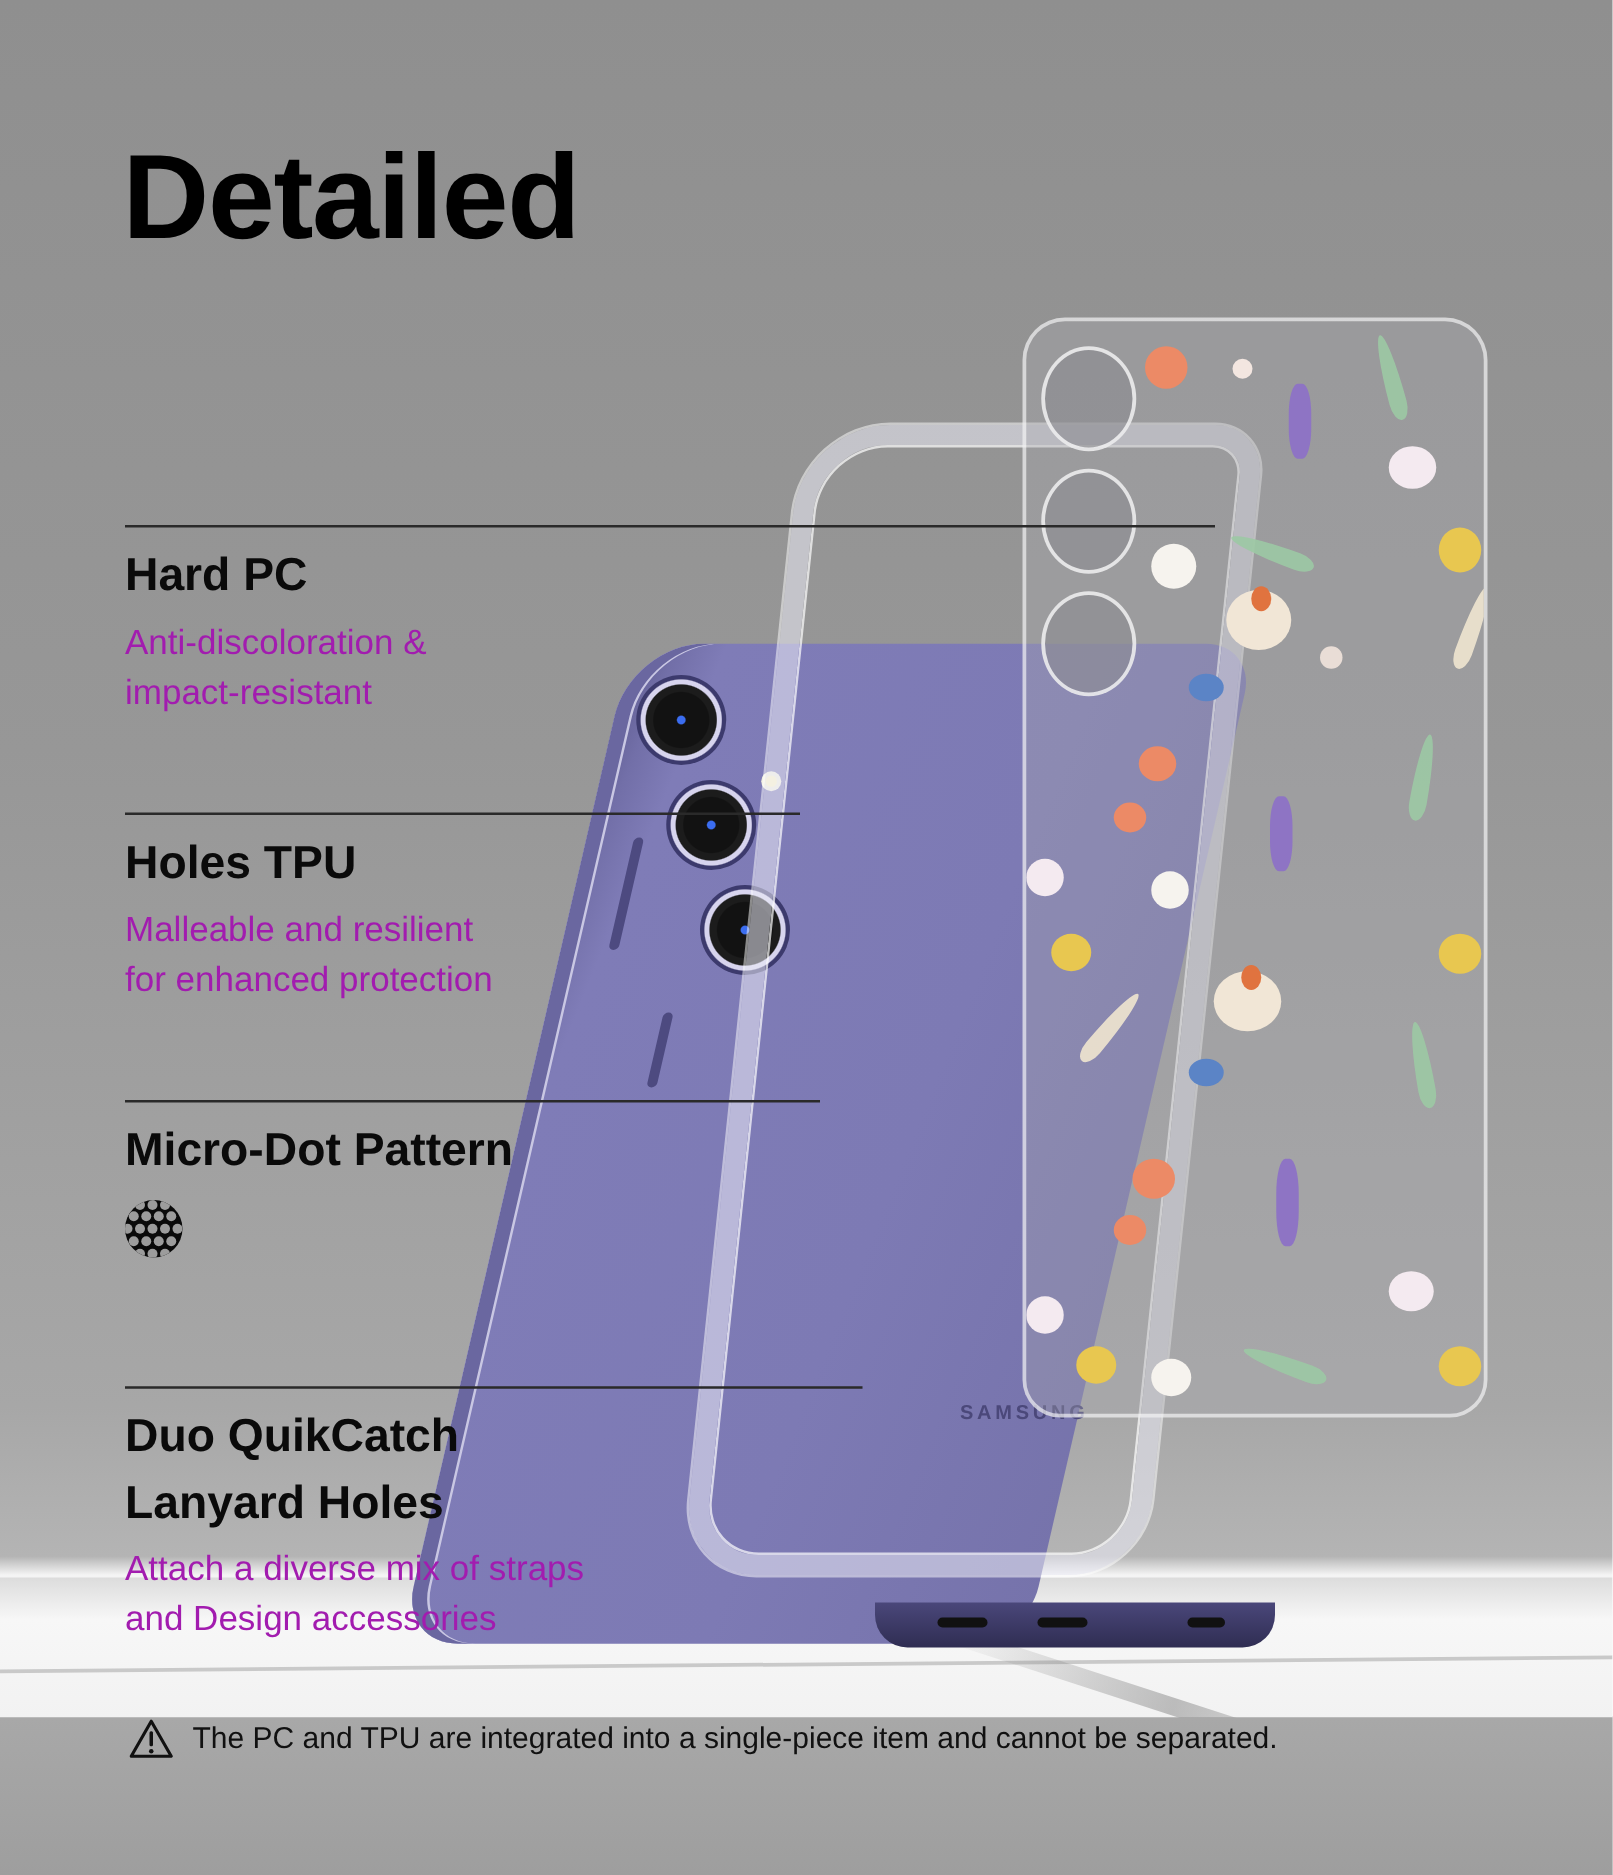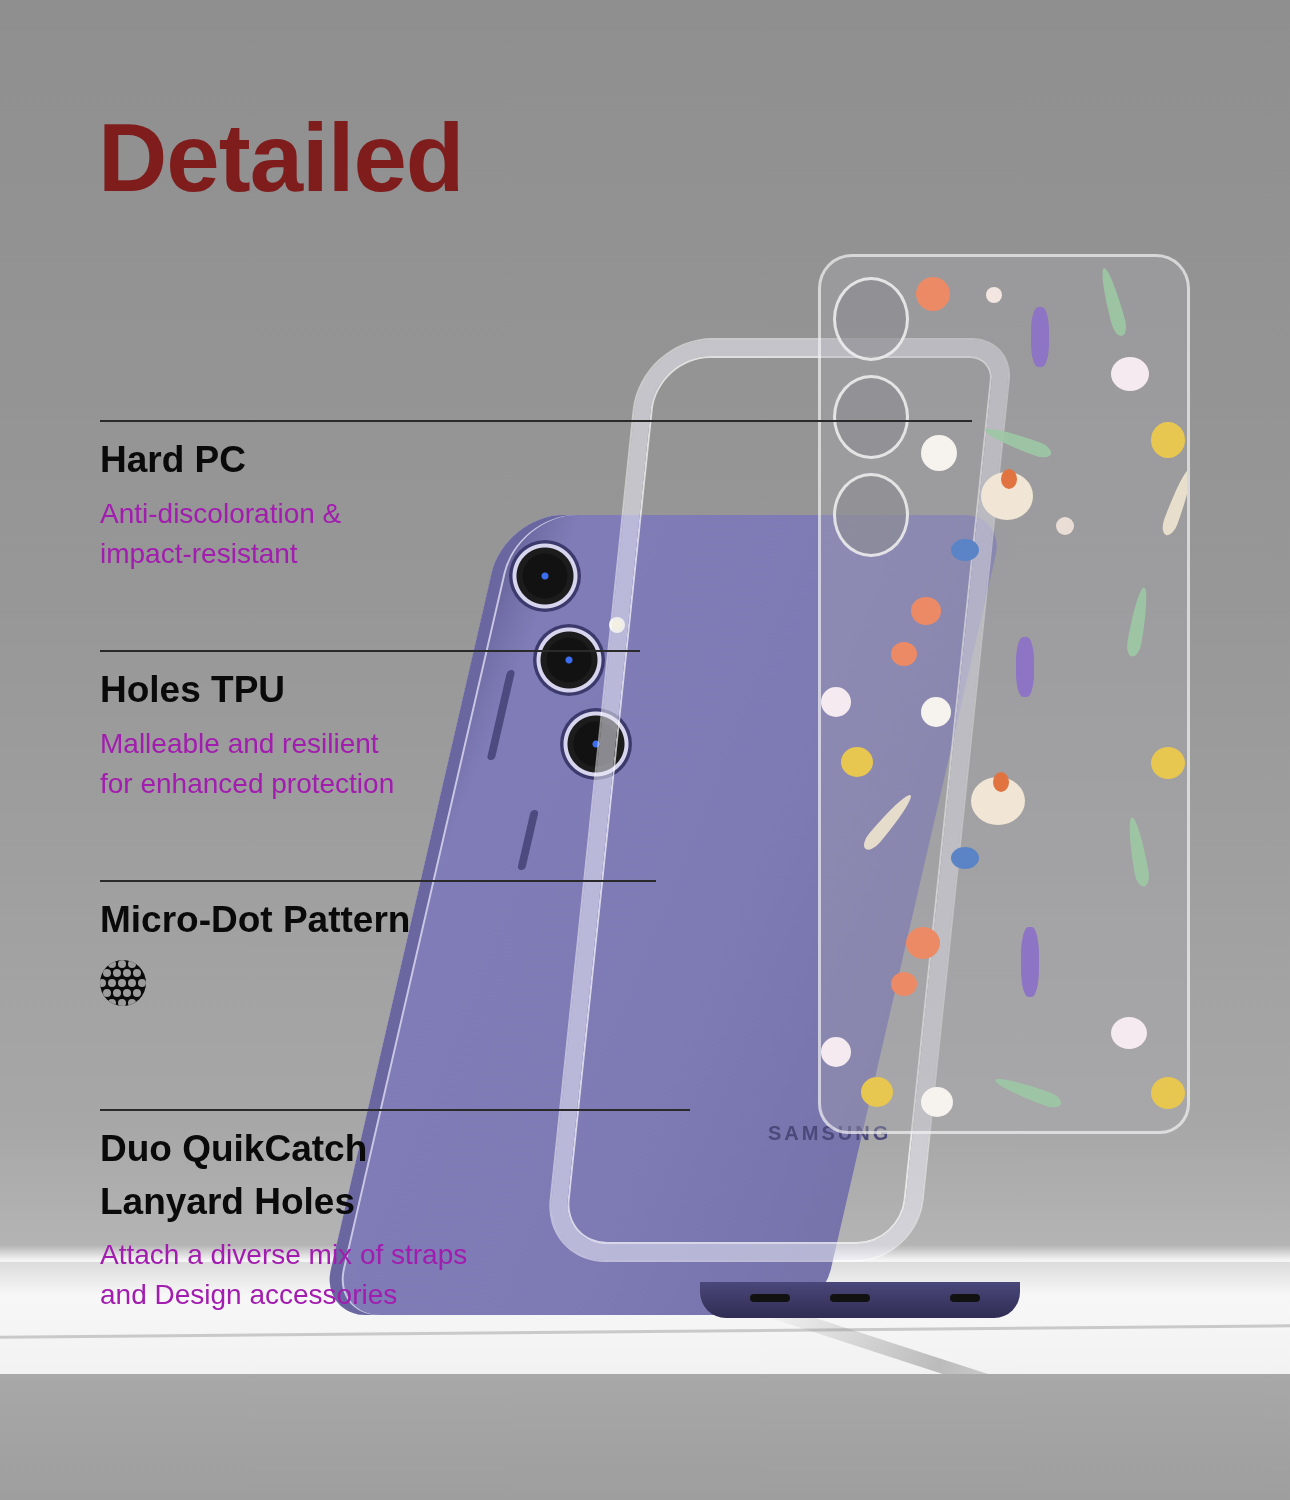--- a/index.html
+++ b/index.html
@@ -28,21 +28,21 @@
   .lower-band {
     position: absolute; left: 0; top: 1374px; width: 1290px; height: 126px;
     background: linear-gradient(180deg, #a8a8a8 0%, #9e9e9e 100%);
   }
 
   
   .title {
     position: absolute; left: 98px; top: 106px;
     font-weight: 700; font-size: 96px; line-height: 104px; letter-spacing: -1px;
   }
-  .title .l1 { color: #7f1d1d; display: block; }
+  .title .l1 { color: #000000; display: block; }
   .title .l2 { color: #0a0a0a; display: block; margin-top: 10px; }
 
   
   .feature { position: absolute; left: 100px; }
   .feature .rule {
     position: absolute; left: 0; top: 0; height: 2px; background: #2a2a2a;
   }
   .feature h3 {
     position: absolute; left: 0; font-weight: 700; font-size: 37px; line-height: 44px; color: #0a0a0a; white-space: nowrap;
   }
@@ -72,21 +72,21 @@
   }
   .phone-bottom {
     position: absolute; left: 700px; top: 1282px; width: 320px; height: 36px;
     background: linear-gradient(180deg, #4a477a 0%, #2f2d52 100%);
     border-radius: 0 0 26px 26px;
   }
   .phone-bottom b {
     position: absolute; top: 12px; height: 8px; background: #111; border-radius: 4px;
   }
   .samsung-logo {
-    position: absolute; left: 768px; top: 1122px; font-weight: 700; font-size: 20px; letter-spacing: 3px; color: #4b487a;
+    position: absolute; left: 768px; top: 1122px; font-weight: 700; font-size: 16px; letter-spacing: 3px; color: #4b487a;
   }
   .lens {
     position: absolute; width: 72px; height: 72px; border-radius: 50%;
     background: radial-gradient(circle at 50% 50%, #3b6df0 0 3px, #121212 4px 22px, #1c1c1c 23px 28px, #d7d4ee 29px 32px, #3c3a6d 33px 36px);
   }
   .flash { position: absolute; left: 609px; top: 617px; width: 16px; height: 16px; border-radius: 50%; background: radial-gradient(circle, #fff6c8 0 4px, #f2f0e0 5px 8px); }
   .side-btn { position: absolute; width: 8px; background: #4d4a80; border-radius: 4px; }
 
   
   .bumper {
@@ -225,14 +225,22 @@
   </section>
 
   <section class="feature" style="top:1109px;">
     <div class="rule" style="width:590px;"></div>
     <h3 style="top:18px;text-align:right;">Duo QuikCatch</h3>
     <h3 style="top:71px;">Lanyard Holes</h3>
     <p style="top:126px;">Attach a diverse mix of straps</p>
     <p style="top:166px;">and Design accessories</p>
   </section>
 
+  <div class="note">
+    <svg class="warn" viewBox="0 0 38 34">
+      <path d="M19 3 L35 31 L3 31 Z" fill="none" stroke="#111" stroke-width="2.5" stroke-linejoin="round"></path>
+      <rect x="17.6" y="11" width="2.8" height="12" rx="1.2" fill="#111"></rect>
+      <circle cx="19" cy="27" r="1.8" fill="#111"></circle>
+    </svg>
+    <span>The PC and TPU are integrated into a single-piece item and cannot be separated.</span>
+  </div>
 
 </div>
 
 </body></html>

